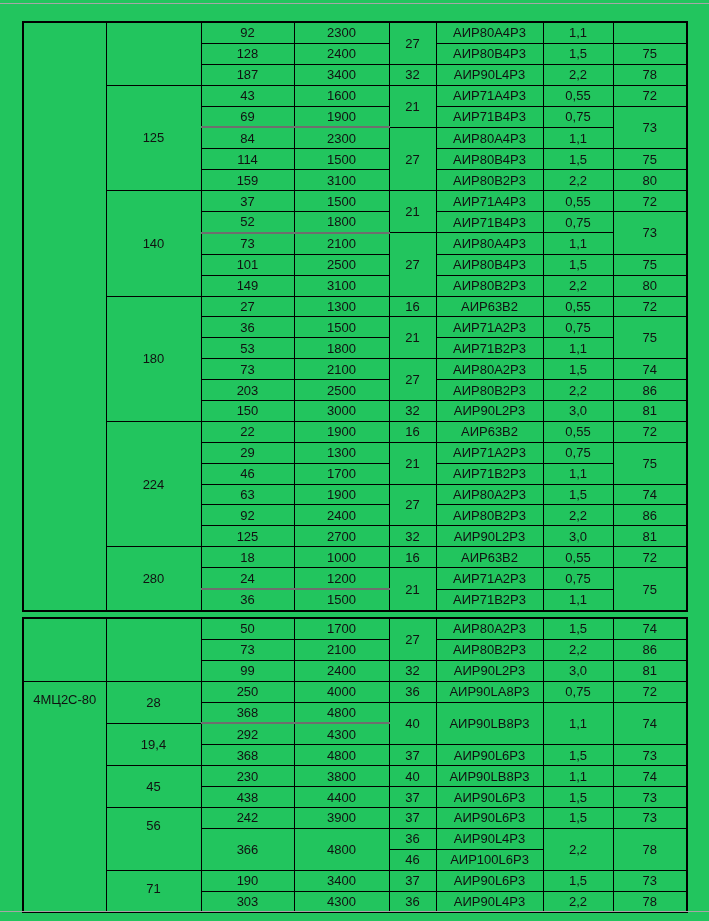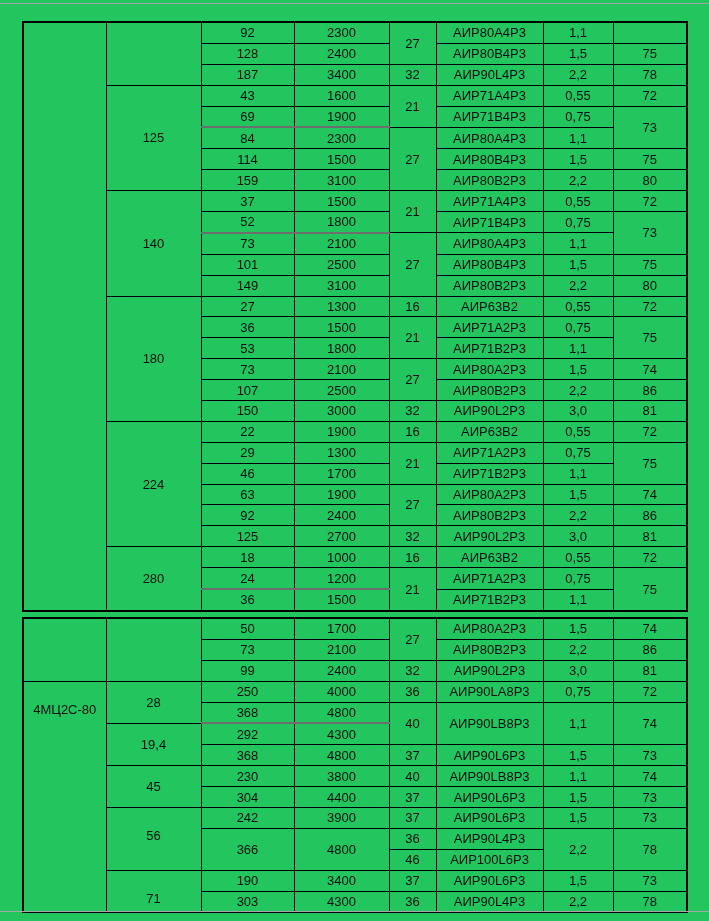--- a/index.html
+++ b/index.html
@@ -28,21 +28,21 @@
     height:19.9px;
     padding:0;
     font-size:13px;
     color:#111;
     text-align:center;
     vertical-align:middle;
     white-space:nowrap;
     overflow:hidden;
   }
   table.spec td.tb{border-top:2.5px solid #6e6e6e;}
-  table.spec td.va-top{vertical-align:top;padding-top:20px;}
+  table.spec td.va-top{vertical-align:top;padding-top:10px;}
   col.w1{width:83px;} col.w2{width:95px;} col.w3{width:93px;} col.w4{width:95px;}
   col.w5{width:47px;} col.w6{width:107px;} col.w7{width:70px;} col.w8{width:74px;}
 </style>
 </head>
 <body>
 
 <div class="page">
   <div class="page-edge top"></div>
 
   <table class="spec t1">
@@ -181,21 +181,21 @@
         </tr>
         <tr>
           <td class="c3">73</td>
           <td class="c4">2100</td>
           <td rowspan="2" class="c5">27</td>
           <td class="c6">АИР80А2Р3</td>
           <td class="c7">1,5</td>
           <td class="c8">74</td>
         </tr>
         <tr>
-          <td class="c3">107</td>
+          <td class="c3">203</td>
           <td class="c4">2500</td>
           <td class="c6">АИР80В2Р3</td>
           <td class="c7">2,2</td>
           <td class="c8">86</td>
         </tr>
         <tr>
           <td class="c3">150</td>
           <td class="c4">3000</td>
           <td class="c5">32</td>
           <td class="c6">АИР90L2Р3</td>
@@ -345,21 +345,21 @@
         <tr>
           <td rowspan="2" class="c2">45</td>
           <td class="c3">230</td>
           <td class="c4">3800</td>
           <td class="c5">40</td>
           <td class="c6">АИР90LB8Р3</td>
           <td class="c7">1,1</td>
           <td class="c8">74</td>
         </tr>
         <tr>
-          <td class="c3">304</td>
+          <td class="c3">438</td>
           <td class="c4">4400</td>
           <td class="c5">37</td>
           <td class="c6">АИР90L6Р3</td>
           <td class="c7">1,5</td>
           <td class="c8">73</td>
         </tr>
         <tr>
           <td rowspan="3" class="c2 va-top">56</td>
           <td class="c3">242</td>
           <td class="c4">3900</td>

